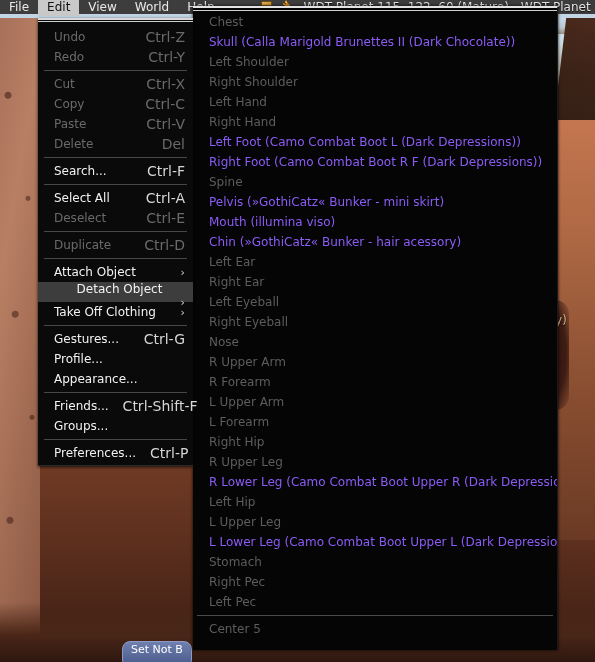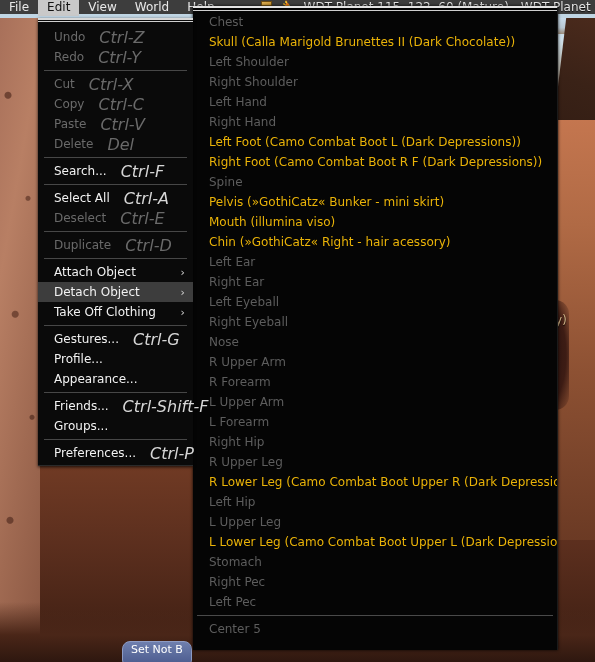--- a/index.html
+++ b/index.html
@@ -110,49 +110,49 @@
     border-bottom: 1px solid #2a2a2a;
     box-shadow: 0 1px 3px rgba(0,0,0,.8);
     padding-bottom: 2px;
     z-index: 60;
     font-size: 12px;
   }
   #edit-menu .topline {
     height: 3px; border-top: 1px solid #cfcfcf; margin: 1px 0 3px 0;
   }
   .mrow {
-    display: flex; align-items: center; justify-content: flex-start;
+    display: flex; align-items: center; justify-content: space-between;
     height: 20px; padding: 0 8px 0 16px;
     color: #f2f2f2; white-space: nowrap;
     cursor: default;
   }
   .mrow.disabled { color: #6a6a6a; }
-  .mrow.hl { background: #3d3d3d; }
-  .mrow .accel { color: #d6d6d6; font-size: 16px; margin-left: 14px; font-style: italic; }
+  .mrow.hl { background: #3d3d3d; flex-direction: column; }
+  .mrow .accel { color: #d6d6d6; font-size: 14px; margin-left: 14px; }
   .mrow.disabled .accel { color: #6a6a6a; }
   .mrow .arrow { color: #d6d6d6; font-size: 11px; margin-left: auto; padding-left: 8px;}
   .msep { height: 1px; background: #474747; margin: 3px 6px 3px 6px; }
 
   
   #detach-submenu {
     position: absolute; left: 193px; top: 6px;
     width: 365px; height: 644px;
     background: #050505;
     border-top: 2px solid #e2e2e2;
     border-right: 1px solid #1a1a1a;
     box-shadow: 0 0 3px rgba(0,0,0,.9);
     z-index: 55;
     overflow: hidden;
     font-size: 12px;
   }
   #detach-submenu .topline { height: 2px; border-top: 1px solid #cfcfcf; margin-top: 2px; }
   .srow {
     height: 20px; line-height: 20px;
     padding: 0 10px 0 16px;
-    color: #eab308; white-space: nowrap;
+    color: #8b5cf6; white-space: nowrap;
     cursor: default;
   }
   .srow.dim { color: #5d5d5d; }
   .ssep { height: 1px; background: #4a4a4a; margin: 3px 4px; }
 
   
   #btn-setnotbusy {
     position: absolute; left: 122px; top: 641px;
     height: 27px; line-height: 16px;
     padding: 0 8px;
@@ -292,21 +292,21 @@
       <div class="srow">Skull (Calla Marigold Brunettes II (Dark Chocolate))</div>
       <div class="srow dim">Left Shoulder</div>
       <div class="srow dim">Right Shoulder</div>
       <div class="srow dim">Left Hand</div>
       <div class="srow dim">Right Hand</div>
       <div class="srow">Left Foot (Camo Combat Boot L (Dark Depressions))</div>
       <div class="srow">Right Foot (Camo Combat Boot R F (Dark Depressions))</div>
       <div class="srow dim">Spine</div>
       <div class="srow">Pelvis (»GothiCatz« Bunker - mini skirt)</div>
       <div class="srow">Mouth (illumina viso)</div>
-      <div class="srow">Chin (»GothiCatz« Right - hair acessory)</div>
+      <div class="srow">Chin (»GothiCatz« Bunker - hair acessory)</div>
       <div class="srow dim">Left Ear</div>
       <div class="srow dim">Right Ear</div>
       <div class="srow dim">Left Eyeball</div>
       <div class="srow dim">Right Eyeball</div>
       <div class="srow dim">Nose</div>
       <div class="srow dim">R Upper Arm</div>
       <div class="srow dim">R Forearm</div>
       <div class="srow dim">L Upper Arm</div>
       <div class="srow dim">L Forearm</div>
       <div class="srow dim">Right Hip</div>

